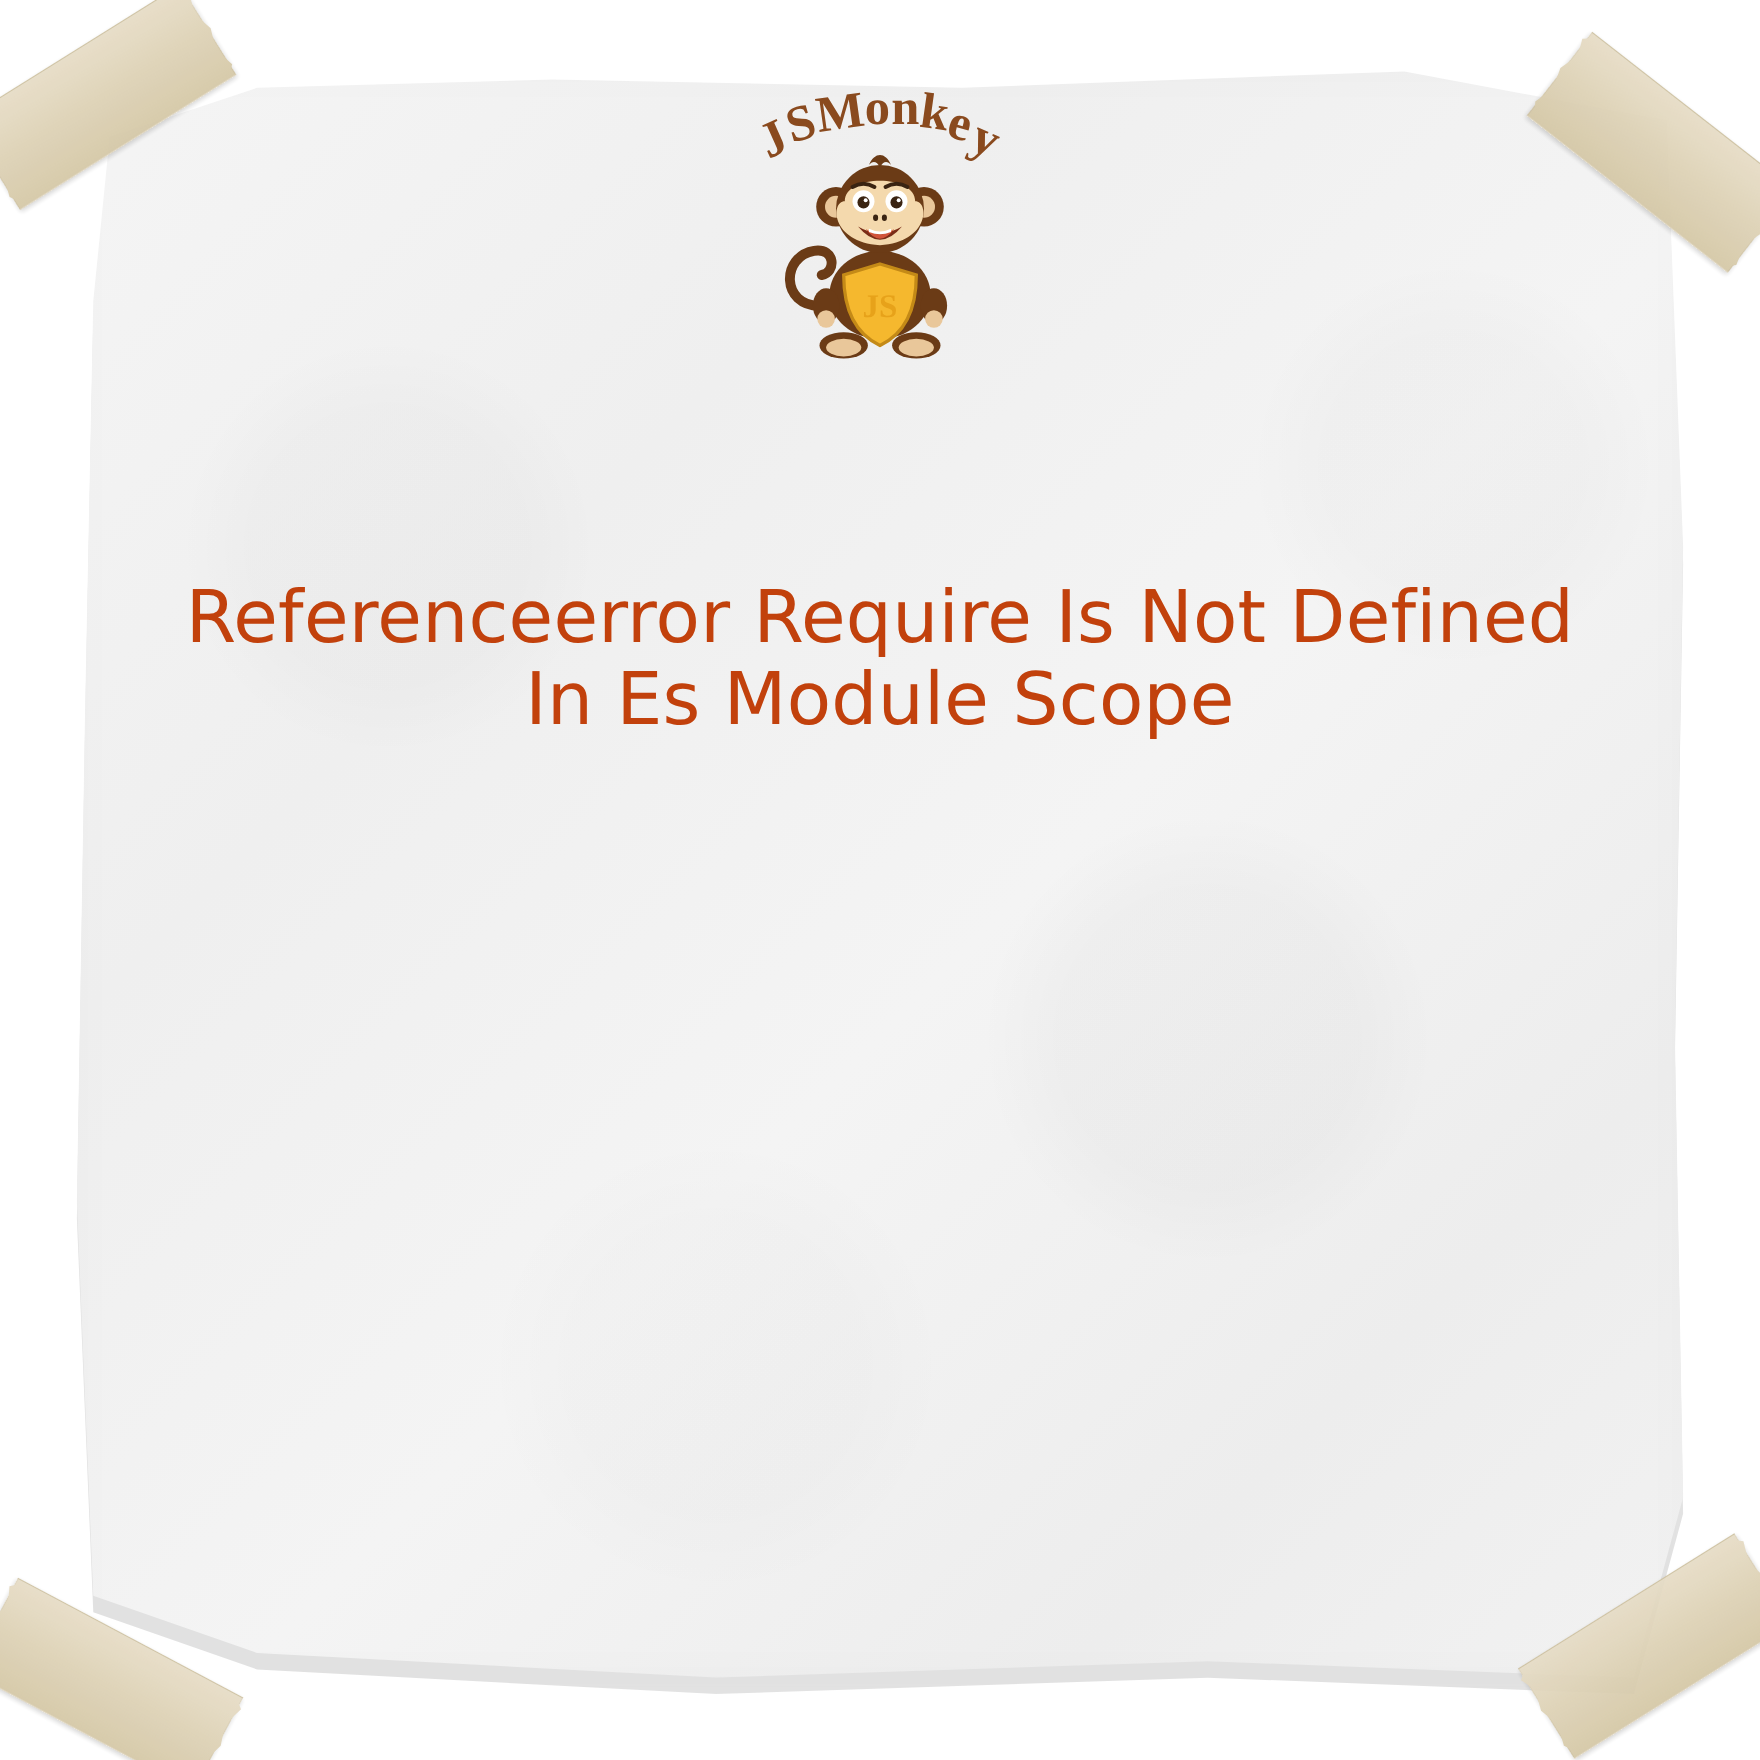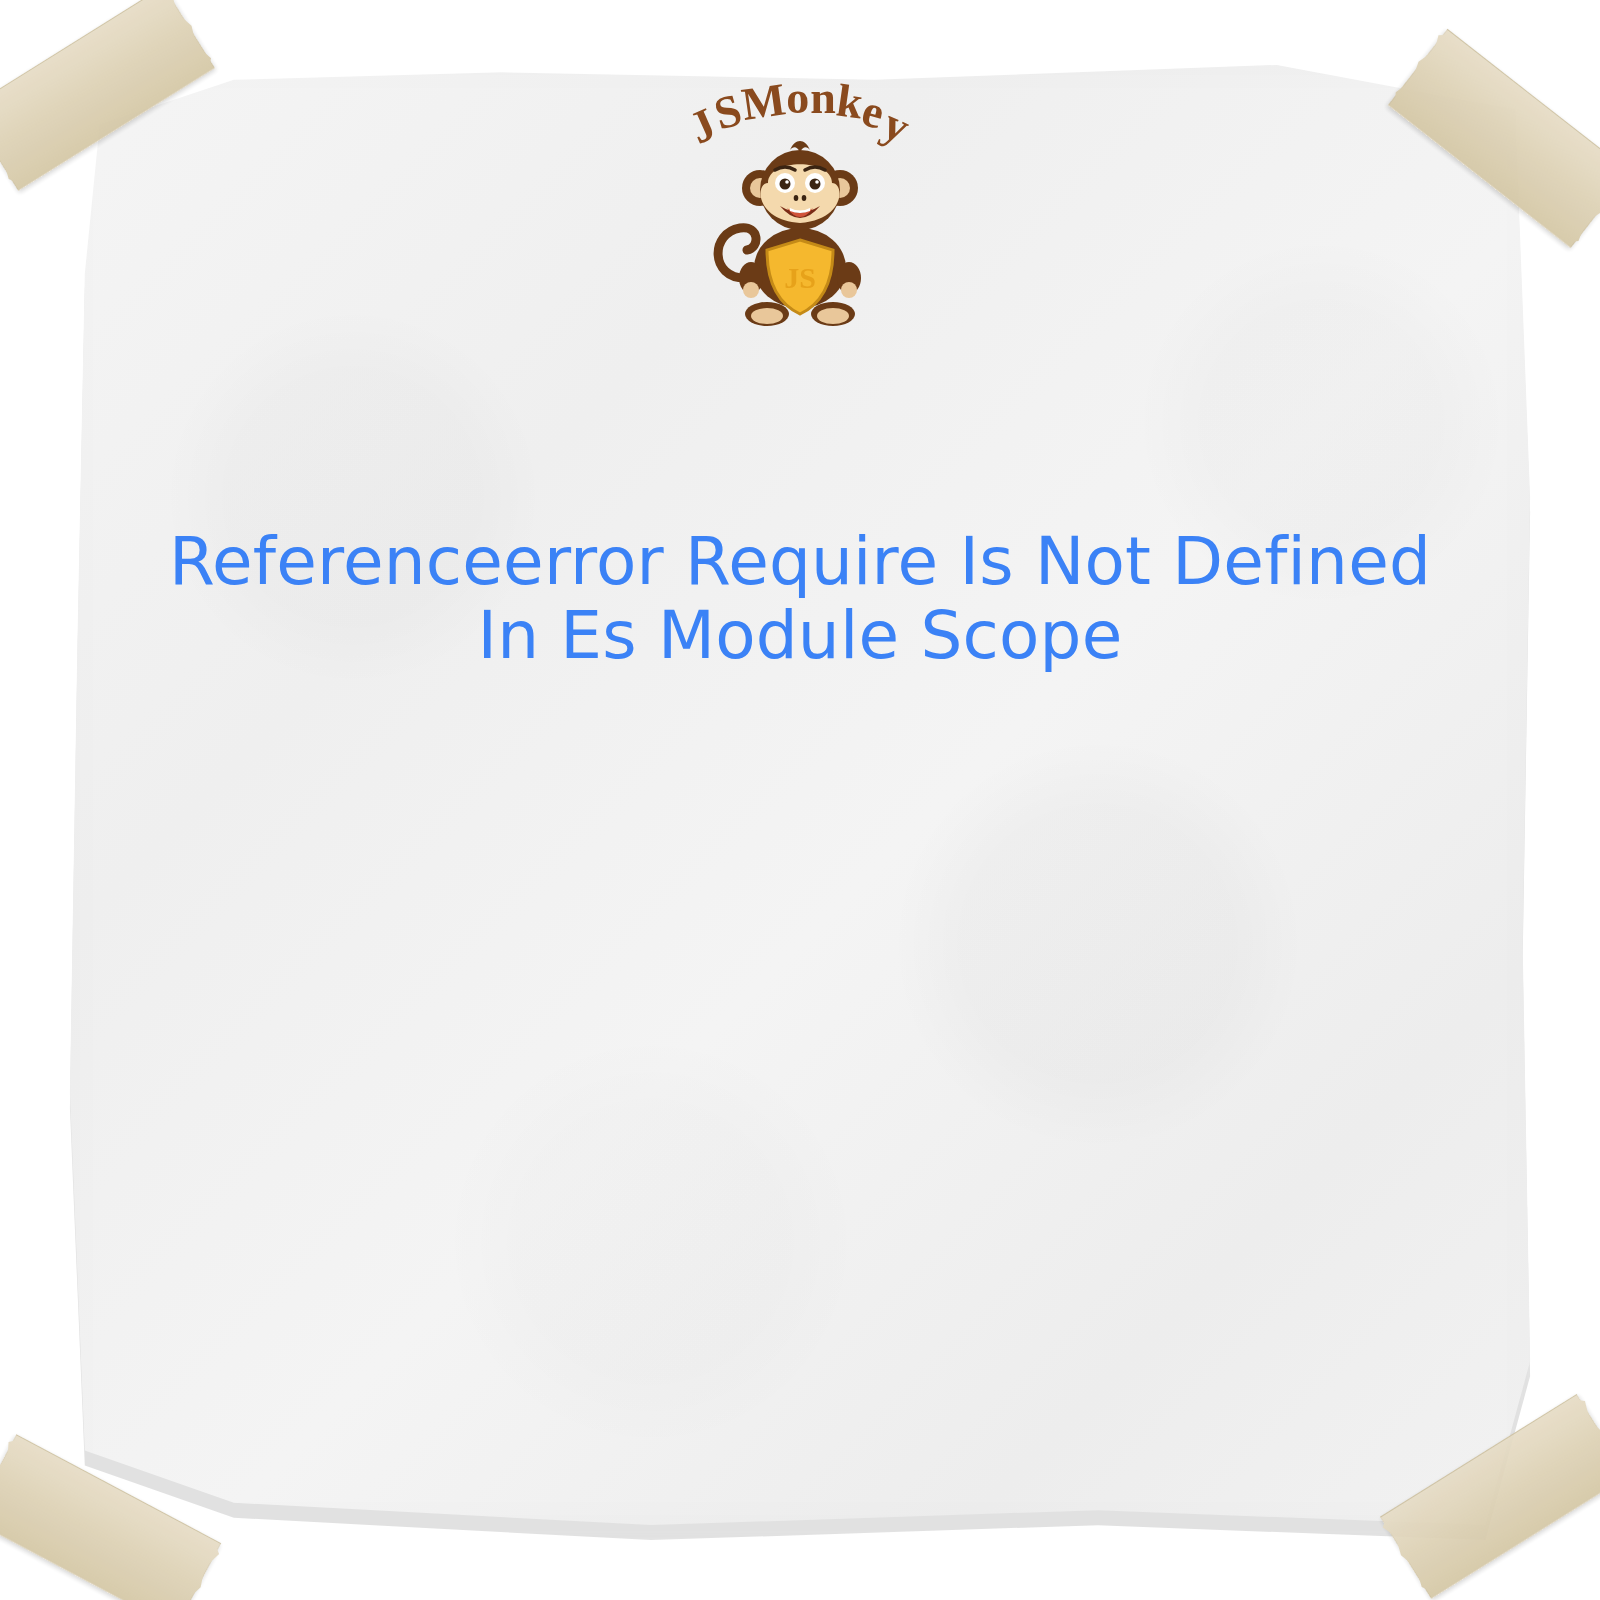--- a/index.html
+++ b/index.html
@@ -86,21 +86,21 @@
     position: absolute;
     left: 55px;
     top: 525px;
     width: 1490px;
     padding: 0 90px;
     box-sizing: border-box;
     text-align: center;
     font-size: 66px;
     line-height: 1.12;
     font-weight: 400;
-    color: #3b82f6;
+    color: #c2410c;
     letter-spacing: .2px;
   }
 
   
   .logo-wrap {
     position: absolute;
     left: 50%;
     top: 65px;
     transform: translateX(-50%);
     width: 300px;

